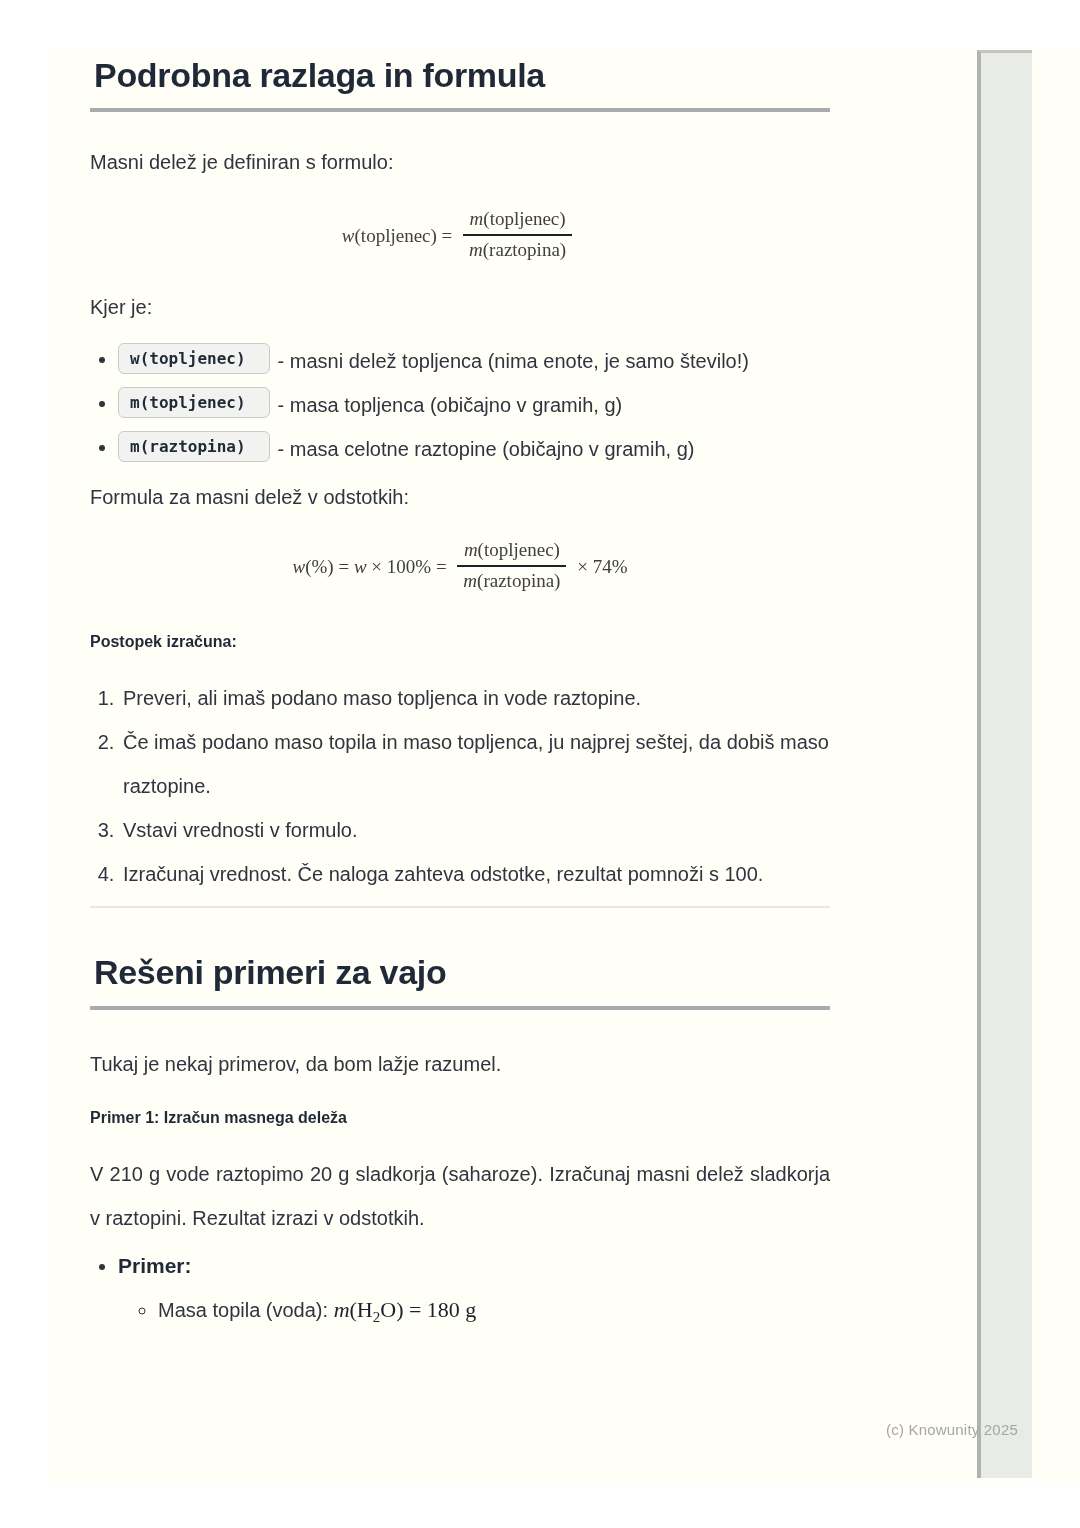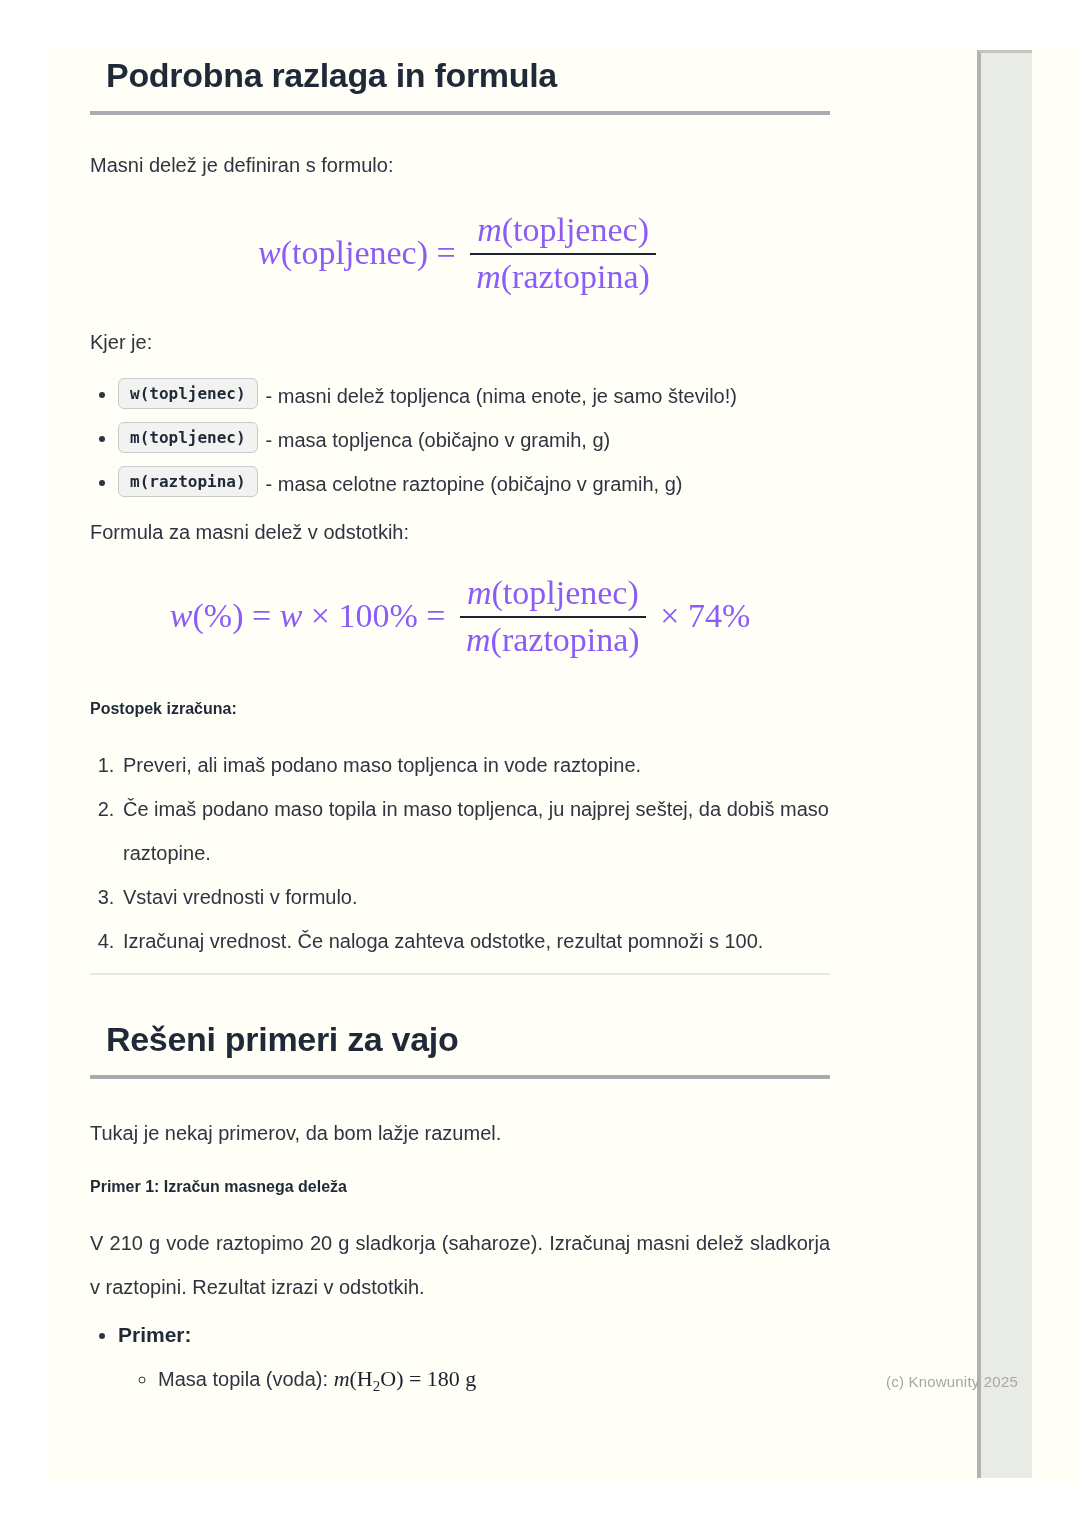--- a/index.html
+++ b/index.html
@@ -13,30 +13,30 @@
     background:#FFFEF7;
   }
   .scroll-panel {
     position:absolute; left:977px; top:50px; width:55px; height:1428px;
     box-sizing:border-box;
     background:#E9EBE7;
     border-left:4px solid #B1B4AE;
     border-top:3px solid #C3C5C0;
   }
   .watermark {
-    position:absolute; left:886px; top:1373px; width:130px;
+    position:absolute; left:886px; top:1421px; width:130px;
     font-size:15px; color:#A6A7A2; letter-spacing:0.2px; z-index:5;
     white-space:nowrap;
   }
   .content {
     position:absolute; left:90px; top:0; width:740px;
     color:#2F3540; font-size:20px; z-index:2;
   }
   h1 {
-    margin:16px; font-size:34px; line-height:40px; font-weight:bold;
+    margin:4px; font-size:34px; line-height:40px; font-weight:bold;
     color:#1F2937; letter-spacing:-0.3px;
   }
   .h1-first { margin-top:55px; }
   .h1-second { margin-top:44px; }
   .rule { height:4px; background:#A9ACAF; margin-top:13px; }
   .rule-2 { margin-top:14px; }
   p { margin:0; line-height:44px; }
   .p-intro { margin-top:28px; line-height:44px; }
   .p-kjer { margin-top:2px; }
   .p-range { margin-top:16px; }
@@ -45,21 +45,21 @@
   .p-example-title { margin-top:10px; }
   .p-intro2 { margin-top:32px; }
   .p-problem { margin-top:12px; text-align:justify; }
   b { color:#23292F; }
 
   
   .formula-block {
     margin-top:8px; padding:18px 0 18px 0;
     text-align:center;
     font-family:"Liberation Serif", serif;
-    font-size:34px; color:#8b5cf6;
+    font-size:19px; color:#404040;
   }
   .formula-block.second { margin-top:0; padding:22px 0; }
   .formula-block .var { font-style:italic; }
   .frac {
     display:inline-block; vertical-align:middle; text-align:center;
     margin:0 6px; position:relative; top:-3px;
   }
   .frac .num { display:block; padding:1px 6px 4px 6px; border-bottom:2px solid #1C222B; }
   .frac .den { display:block; padding:3px 6px 1px 6px; }
 
@@ -67,21 +67,21 @@
   ul.defs { margin:8px 0 0 0; padding:0 0 0 28px; list-style:disc; }
   ul.defs li { line-height:44px; margin:0 0 0 0; height:44px; }
   .chip {
     display:inline-block;
     font-family:"DejaVu Sans Mono","Liberation Mono",monospace;
     font-weight:bold; font-size:16px; line-height:16px;
     color:#1F2937;
     background:#F2F3F1;
     border:1px solid #C7CBCA;
     border-radius:6px;
-    padding:7px 11px 6px 11px;
+    padding:7px 23px 6px 11px;
     margin-right:8px;
     vertical-align:middle; position:relative; top:-2px;
   }
   ul.defs .def-desc { vertical-align:middle; }
 
   
   ol.steps { margin:12px 0 0 0; padding:0 0 0 30px; }
   ol.steps li { line-height:44px; padding-left:3px; }
 
   .divider { height:2px; background:#E7E7E3; margin-top:10px; }

